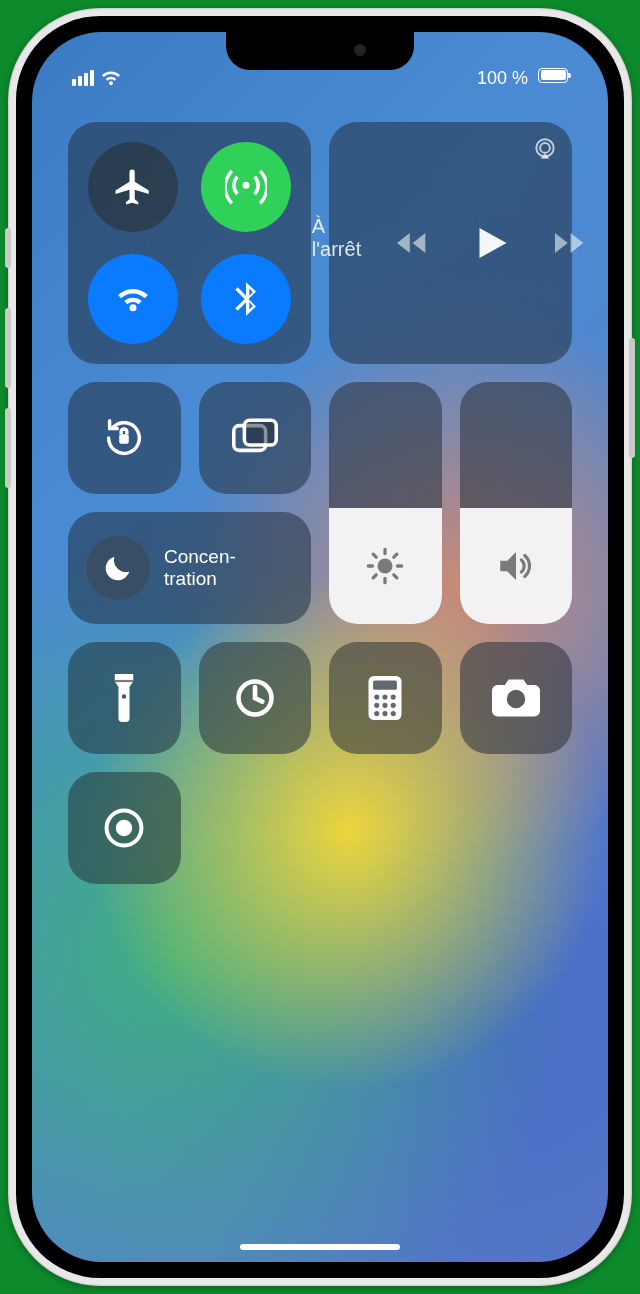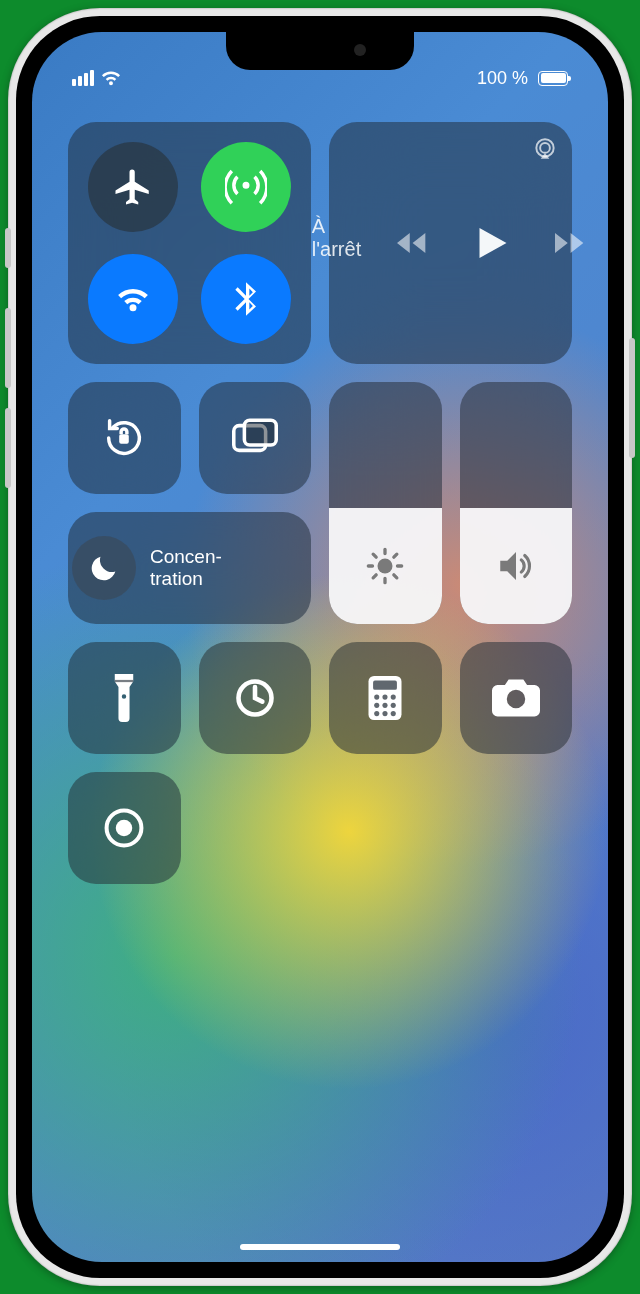--- a/index.html
+++ b/index.html
@@ -70,21 +70,21 @@
       right: 0;
       height: 40px;
       display: flex;
       justify-content: space-between;
       align-items: center;
       padding: 0 40px;
       z-index: 50;
     }
     .status-left, .status-right {
       display: flex;
-      align-items: center;
+      align-items: flex-start;
       gap: 6px;
       color: #fff;
     }
     .status-right { font-size: 18px; font-weight: 500; }
     .signal-bars { display: flex; align-items: flex-end; gap: 2px; }
     .signal-bars span { width: 4px; background: #fff; border-radius: 1px; }
     .signal-bars span:nth-child(1){height:7px}
     .signal-bars span:nth-child(2){height:10px}
     .signal-bars span:nth-child(3){height:13px}
     .signal-bars span:nth-child(4){height:16px}
@@ -149,21 +149,21 @@
       flex-direction: row;
       gap: 36px;
     }
     .media-title { font-size: 20px; color: rgba(255,255,255,0.85); margin-top:-10px;}
     .media-controls { display:flex; gap:48px; align-items:center; }
     .media-controls svg { opacity: 0.55; }
     .airplay-corner { position:absolute; top:14px; right:14px; }
     .focus {
       grid-column: span 2;
       justify-content: flex-start;
-      padding: 0 4px;
+      padding: 0 18px;
       gap: 14px;
     }
     .focus-circle {
       width: 64px; height: 64px; border-radius:50%;
       background: rgba(60,70,80,0.55);
       display:flex; align-items:center; justify-content:center;
     }
     .focus-label { font-size: 19px; line-height: 1.15; color:#fff; }
     .slider {
       grid-row: span 2;

